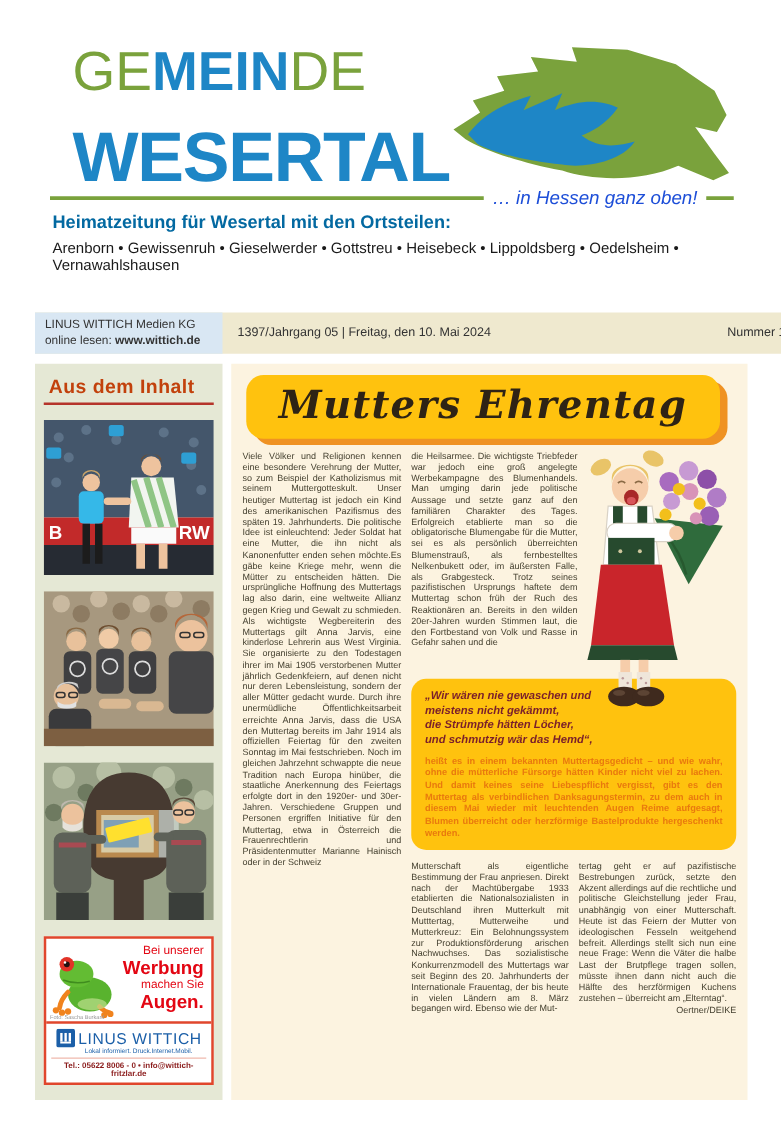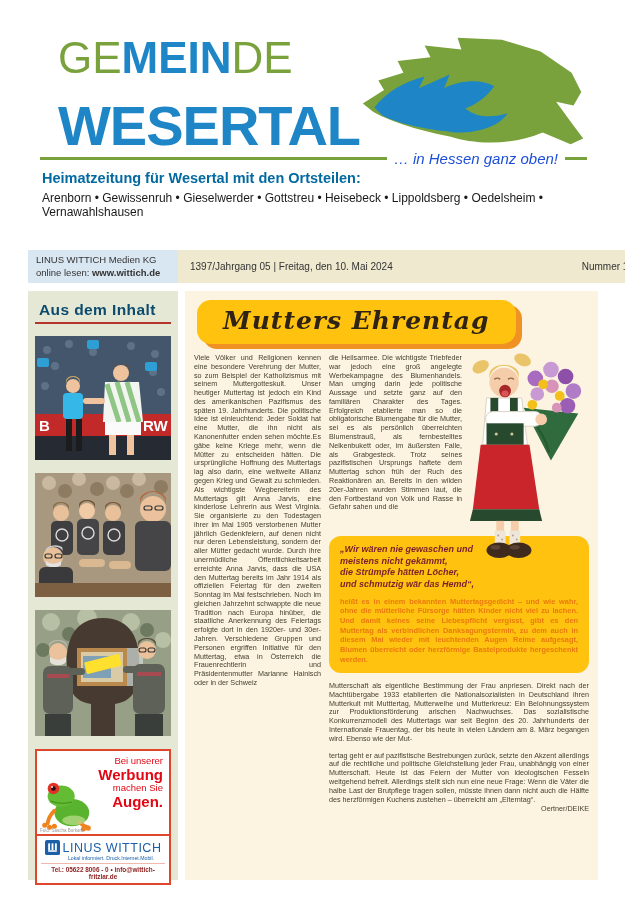--- a/index.html
+++ b/index.html
@@ -28,58 +28,58 @@
              display:flex; background:#efe9cf; font-size:9.5px; color:#333; }
   .pub-cell { width:150px; background:#d9e7f3; padding:4px 8px; line-height:1.35; }
   .issue-cell { flex:1; display:flex; align-items:center; padding:0 12px; font-size:10px; }
   .num-cell { display:flex; align-items:center; padding:0 10px; font-size:10px; }
 
   
   .content { position:absolute; left:28px; top:291px; width:570px; height:589px; display:flex; gap:7px; }
 
   
   .sidebar { width:150px; background:#e5e8d5; padding:7px 7px 6px; }
-  .inhalt-title { color:#0c4a6e; font-weight:700; font-size:15.5px; letter-spacing:.4px;
+  .inhalt-title { color:#c2410c; font-weight:700; font-size:15.5px; letter-spacing:.4px;
                   border-bottom:2px solid #b5342b; padding:3px 0 3px 4px; margin-bottom:12px; }
   .sb-photo { display:block; width:100%; height:124px; margin-bottom:13px; }
   .sb-photo svg { display:block; width:100%; height:100%; }
   .ad { border:2px solid #e0462c; background:#fff; }
-  .ad-top { position:relative; display:flex; height:83px; padding:2px 3px; }
+  .ad-top { position:relative; display:flex; height:66px; padding:2px 3px; }
   .frog-ic { width:54px; height:60px; align-self:flex-end; }
   .ad-text { flex:1; text-align:right; color:#e30613; padding:3px 3px 0 0; line-height:1.12; }
   .ad-l-sm { font-size:9.5px; }
   .ad-l-lg { font-size:15px; font-weight:700; }
   .ad-credit { position:absolute; left:3px; bottom:1px; font-size:4.5px; color:#9a9a9a; }
   .ad-bottom { border-top:2px solid #e0462c; padding:4px 4px 3px; }
   .lw-row { display:flex; align-items:center; justify-content:center; gap:3px; }
   .lw-mark { width:15px; height:15px; }
   .lw-name { color:#1b5fa8; font-size:12.5px; letter-spacing:.5px; white-space:nowrap; }
   .lw-sub { color:#1b5fa8; font-size:5.2px; text-align:center; margin:0 0 2px 16px; }
   .lw-tel { color:#8b1c1c; font-weight:700; font-size:6.4px; text-align:center; border-top:1px solid #f0b9ad; padding-top:2px; }
 
   
   .main { flex:1; background:#fcf3e0; padding:8px 9px; overflow:hidden; }
   .banner { display:inline-block; background:#ffc20e; border-radius:14px;
             padding:6px 26px 9px; box-shadow:6px 5px 0 #ef9223; margin:1px 0 10px 3px;
             font-family:"DejaVu Serif", serif; font-style:italic; font-weight:700;
-            font-size:25px; color:#2e2315; letter-spacing:1px; }
+            font-size:31px; color:#2e2315; letter-spacing:1px; }
   .article { display:flex; gap:8px; font-size:7.2px; line-height:1.22; color:#454130;
              text-align:justify; hyphens:auto; -webkit-hyphens:auto; }
   .colA { width:127px; flex:none; }
   .rightpart { flex:1; min-width:0; }
   .girl-fig { float:right; width:122px; height:212px; margin:-4px 0 -26px 5px;
               position:relative; z-index:2; }
   .girl-fig svg { width:100%; height:100%; }
   .colB { }
   .quote-box { clear:both; position:relative; z-index:1; background:#ffc20e; border-radius:12px;
                padding:8px 11px 9px; margin-top:4px; }
   .quote { color:#7a1f2b; font-weight:700; font-style:italic; font-size:9px;
            line-height:1.3; white-space:pre-line; text-align:left; margin-bottom:6px; }
   .quote-cont { color:#e97a0e; font-weight:700; font-size:7.4px; line-height:1.3; text-align:justify; }
-  .bottom-row { display:flex; gap:8px; margin-top:9px;flex-direction:column; }
+  .bottom-row { display:flex; gap:8px; margin-top:9px; }
   .colC, .colD { flex:1; min-width:0; }
   .byline { text-align:right; margin-top:1px; }
 </style>
 </head>
 <body>
 
 <div class="page">
 
   <div class="masthead-text">
     <div class="m-line1"><span class="m-green">GE</span><span class="m-blue">MEIN</span><span class="m-green">DE</span></div>

